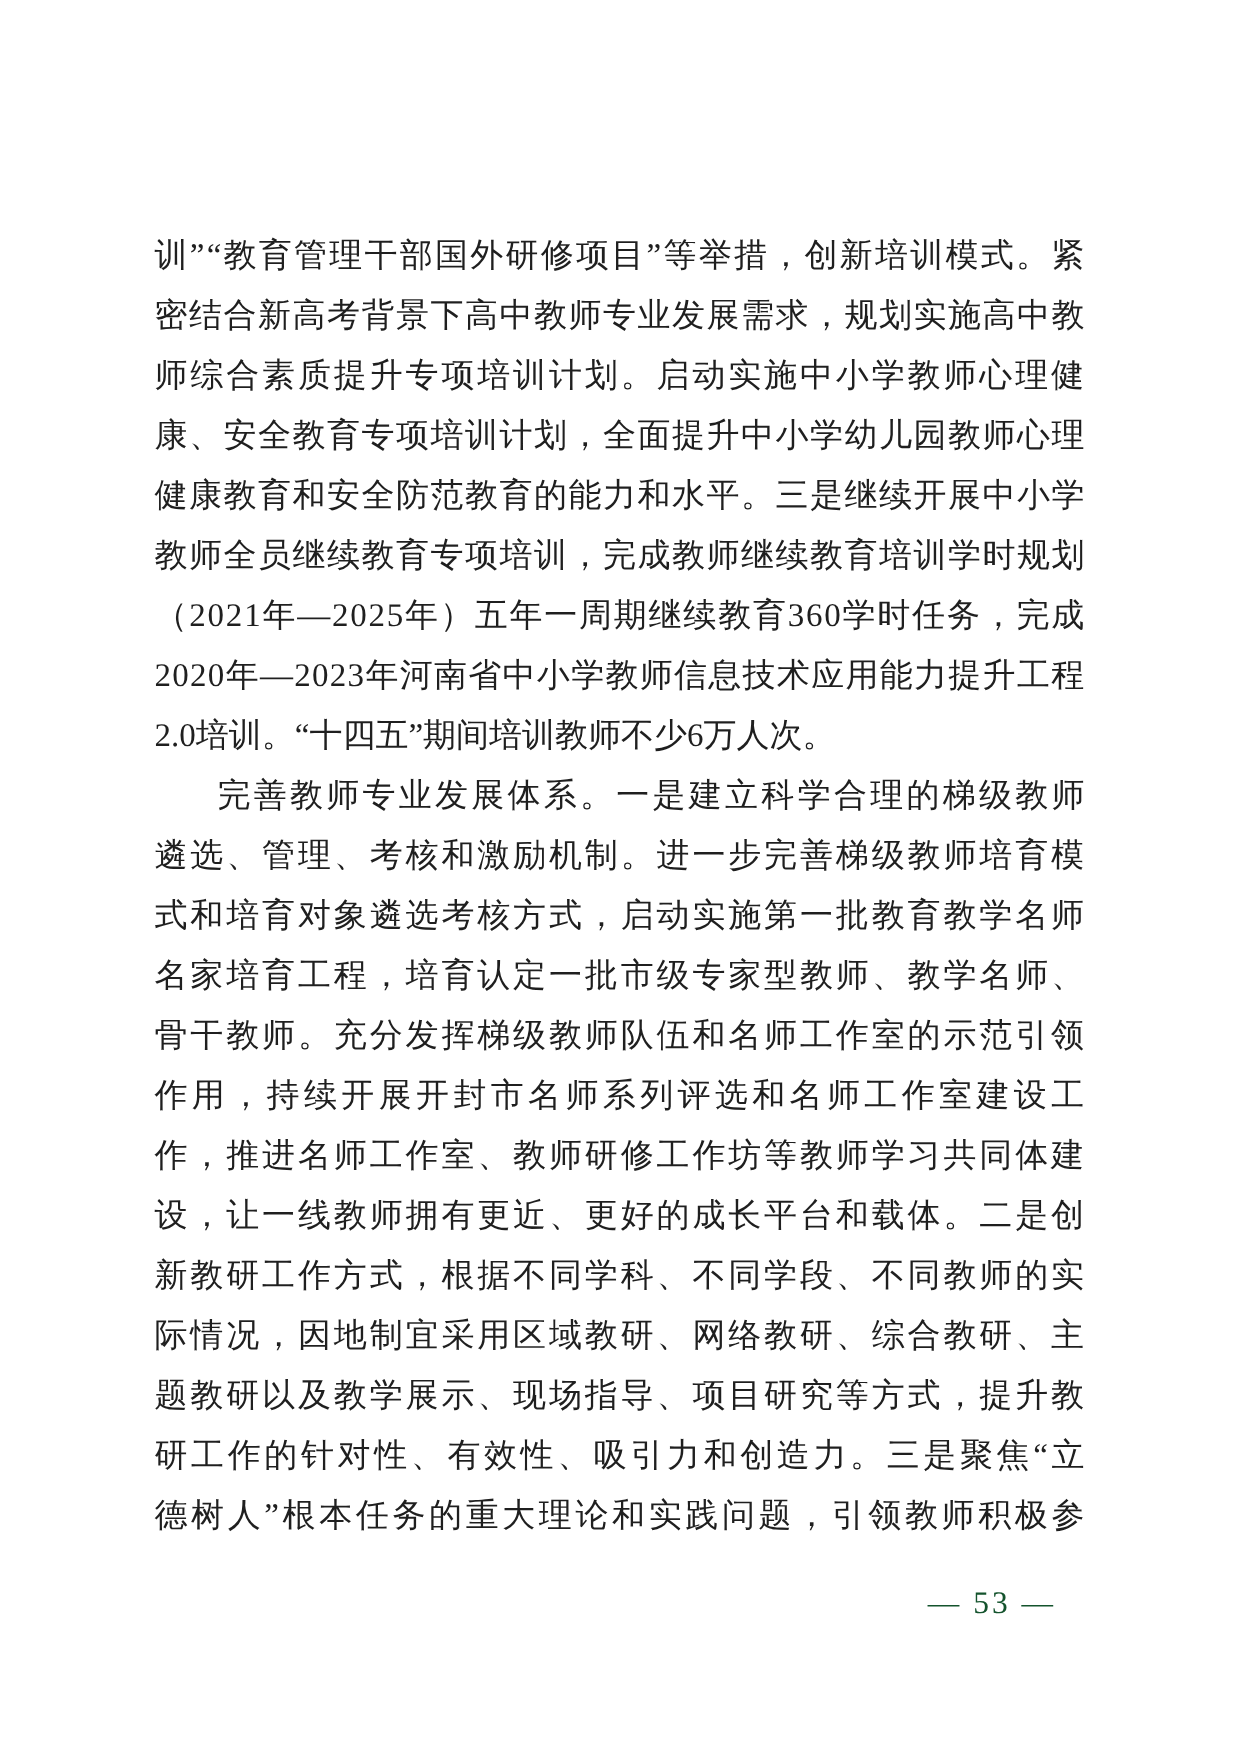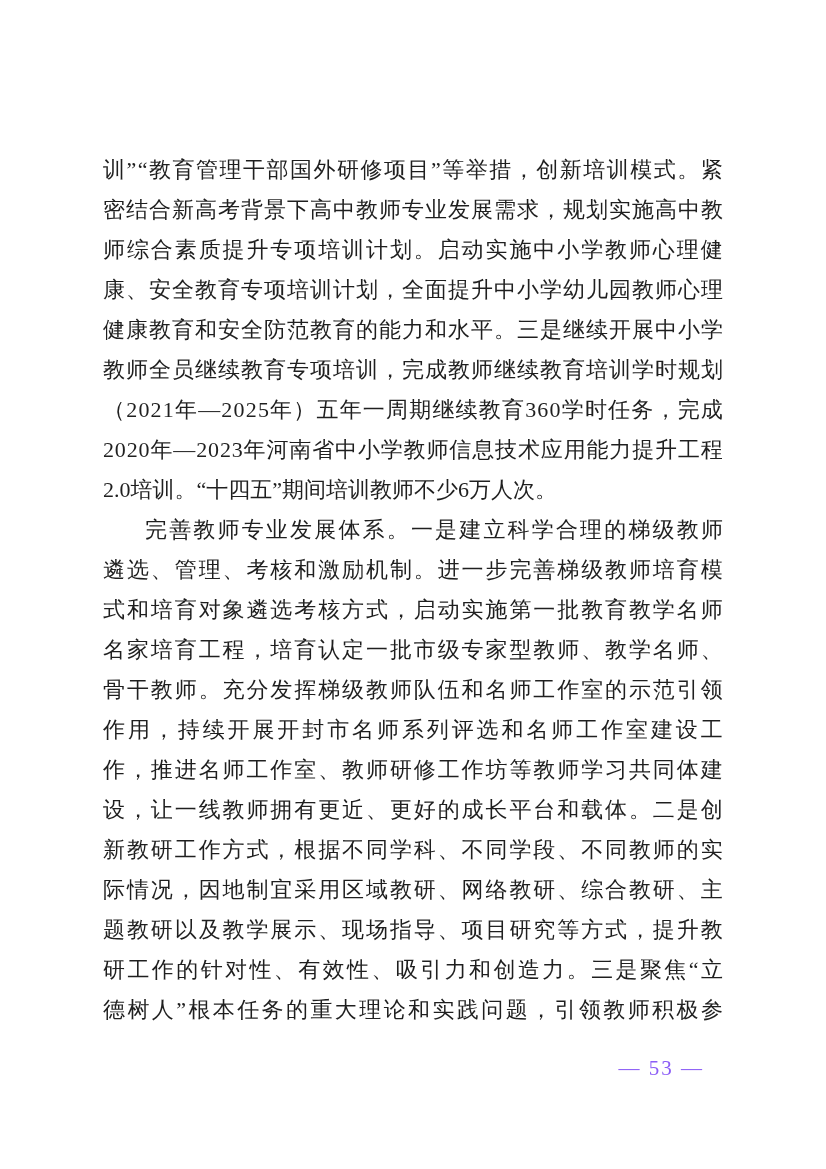--- a/index.html
+++ b/index.html
@@ -39,21 +39,21 @@
   }
   .glyph {
     display: block;
     white-space: pre;
   }
   .page-number {
     position: absolute;
     top: 1056px;
     right: 122px;
     font-size: 21px;
-    color: #8b5cf6;
+    color: #14532d;
     letter-spacing: 2px;
     white-space: pre;
   }
 </style>
 </head>
 <body>
 
 <div class="page">
   <div class="text-block" id="text-block">
       <div class="line">

